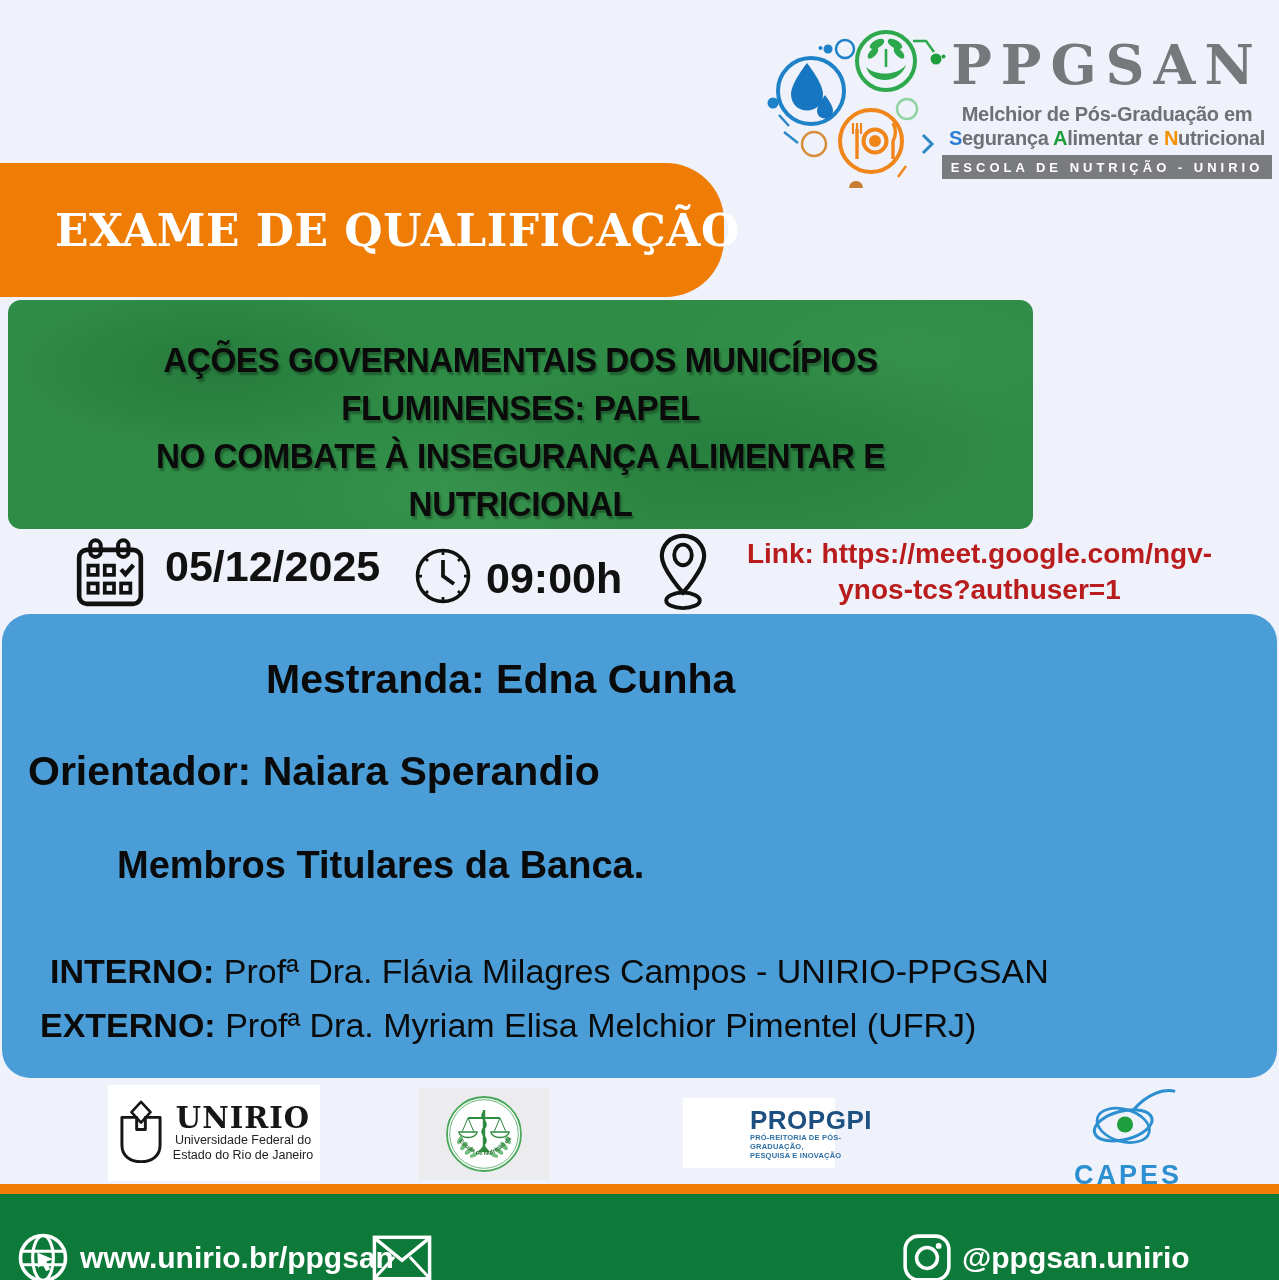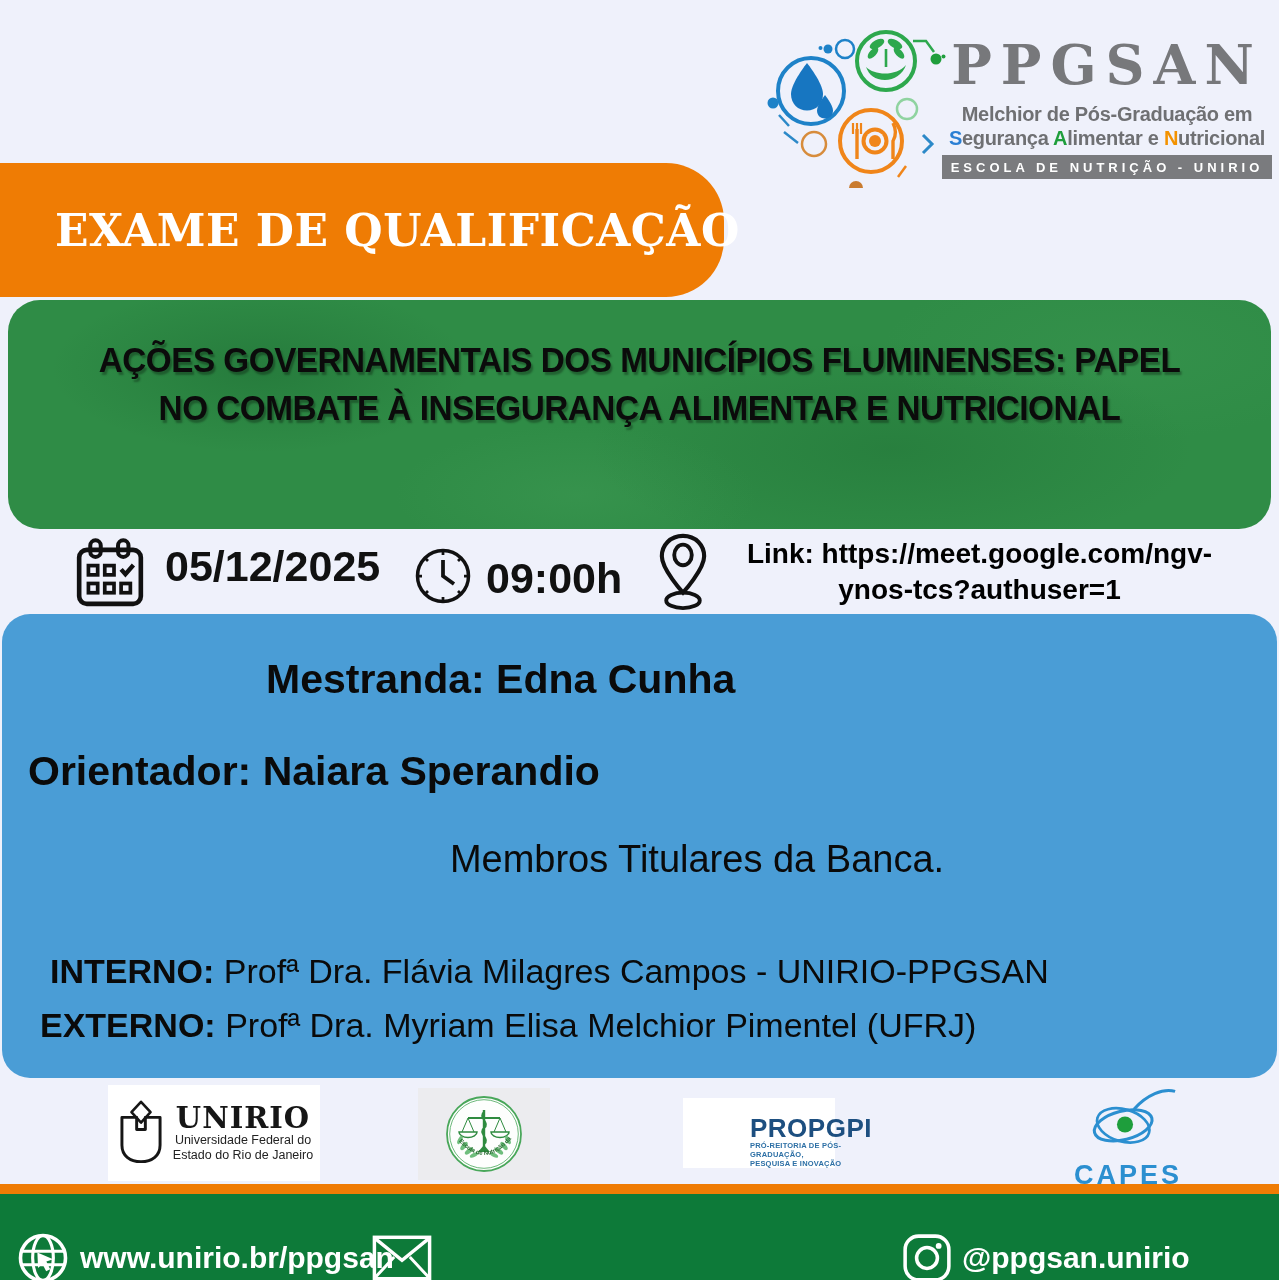--- a/index.html
+++ b/index.html
@@ -18,59 +18,59 @@
              letter-spacing:4px;padding:5px 2px 4px 2px;white-space:nowrap;}
 
   
   .orange-banner{position:absolute;left:0;top:163px;width:724px;height:134px;background:#EF7C04;
                  border-radius:0 58px 58px 0;}
   .orange-banner .t{position:absolute;left:55px;top:50%;transform:translateY(-50%);
                     font-family:"DejaVu Serif",serif;font-weight:bold;font-size:44px;color:#FFFFFF;
                     letter-spacing:0.5px;white-space:nowrap;}
 
   
-  .green-banner{position:absolute;left:8px;top:300px;width:1263px;height:229px;border-radius:32px;
+  .green-banner{position:absolute;left:8px;top:300px;width:1025px;height:229px;border-radius:13px;
     background:
       radial-gradient(ellipse 300px 120px at 20% 30%, rgba(18,85,38,.30), transparent 70%),
       radial-gradient(ellipse 420px 150px at 70% 65%, rgba(22,95,42,.28), transparent 72%),
       radial-gradient(ellipse 260px 100px at 45% 85%, rgba(80,170,100,.22), transparent 70%),
       radial-gradient(ellipse 340px 130px at 88% 22%, rgba(70,160,92,.22), transparent 70%),
       #2F8C46;}
   .green-banner .title{position:absolute;left:30px;right:30px;top:36px;text-align:center;
       color:#0B0B0B;font-weight:bold;font-size:35px;line-height:48px;letter-spacing:-0.5px;
       transform:scaleX(0.95);transform-origin:center;
       text-shadow:2px 3px 2px rgba(0,0,0,0.30);}
 
   
   .ic{position:absolute;}
   .info-date{position:absolute;left:165px;top:542px;font-size:43px;font-weight:bold;color:#111;white-space:nowrap;}
   .info-time{position:absolute;left:486px;top:542px;font-size:43px;font-weight:bold;color:#111;white-space:nowrap;margin-top:12px;}
   .info-link{position:absolute;left:722px;top:536px;width:515px;text-align:center;
-             font-size:28px;line-height:36px;font-weight:bold;color:#000000;}
+             font-size:28px;line-height:36px;font-weight:bold;color:#b91c1c;}
 
   
   .blue-panel{position:absolute;left:2px;top:614px;width:1275px;height:464px;background:#4A9DD6;border-radius:28px;}
   .blue-panel .mestranda{position:absolute;left:264px;top:42px;font-size:41px;font-weight:bold;color:#0A0A0A;white-space:nowrap;}
   .blue-panel .orientador{position:absolute;left:26px;top:134px;font-size:41px;font-weight:bold;color:#0A0A0A;white-space:nowrap;}
-  .blue-panel .banca{position:absolute;left:115px;right:0;top:224px;text-align:center;font-size:38px;font-weight:normal;color:#0A0A0A;white-space:nowrap;}
+  .blue-panel .banca{position:absolute;left:115px;right:0;top:230px;text-align:left;font-size:38px;font-weight:bold;color:#0A0A0A;white-space:nowrap;}
   .blue-panel .member{position:absolute;font-size:34px;color:#0A0A0A;white-space:nowrap;}
   .blue-panel .member b{font-weight:bold;}
   .blue-panel .interno{left:48px;top:338px;}
   .blue-panel .externo{left:38px;top:392px;}
 
   
   .unirio-box{position:absolute;left:108px;top:1085px;width:212px;height:96px;background:#FFFFFF;
               display:flex;align-items:center;justify-content:center;gap:6px;}
   .unirio-txt{text-align:center;}
   .unirio-name{font-family:"DejaVu Serif",serif;font-size:29px;font-weight:bold;color:#161616;letter-spacing:1px;line-height:30px;}
   .unirio-sub{font-size:12.5px;line-height:15px;color:#222;}
   .escola-box{position:absolute;left:418px;top:1088px;width:132px;height:92px;background:#ECECEF;
               display:flex;align-items:center;justify-content:center;}
   .propgpi-box{position:absolute;left:683px;top:1098px;width:152px;height:70px;background:#FFFFFF;
-               display:flex;align-items:flex-end;padding-left:6px;box-sizing:border-box;gap:24px;}
+               display:flex;align-items:center;padding-left:6px;box-sizing:border-box;gap:24px;}
   .propgpi-div{width:1px;height:52px;background:#C9CDD4;margin:0 7px 0 6px;}
   .propgpi-name{font-size:26px;font-weight:bold;color:#1D4F80;line-height:26px;letter-spacing:0.5px;}
   .propgpi-sub{font-size:7.5px;line-height:9px;color:#2C6FA5;font-weight:bold;letter-spacing:0.2px;}
   .capes-box{position:absolute;left:1062px;top:1086px;width:120px;text-align:right;}
   .capes-name{font-size:27px;font-weight:bold;color:#2B8FD0;letter-spacing:3px;margin-top:2px;}
 
   
   .footer-orange{position:absolute;left:0;top:1184px;width:1279px;height:10px;background:#EF7C04;}
   .footer-green{position:absolute;left:0;top:1194px;width:1279px;height:86px;background:#0D7A39;}
   .f-item{position:absolute;top:16px;height:96px;display:flex;align-items:center;}

